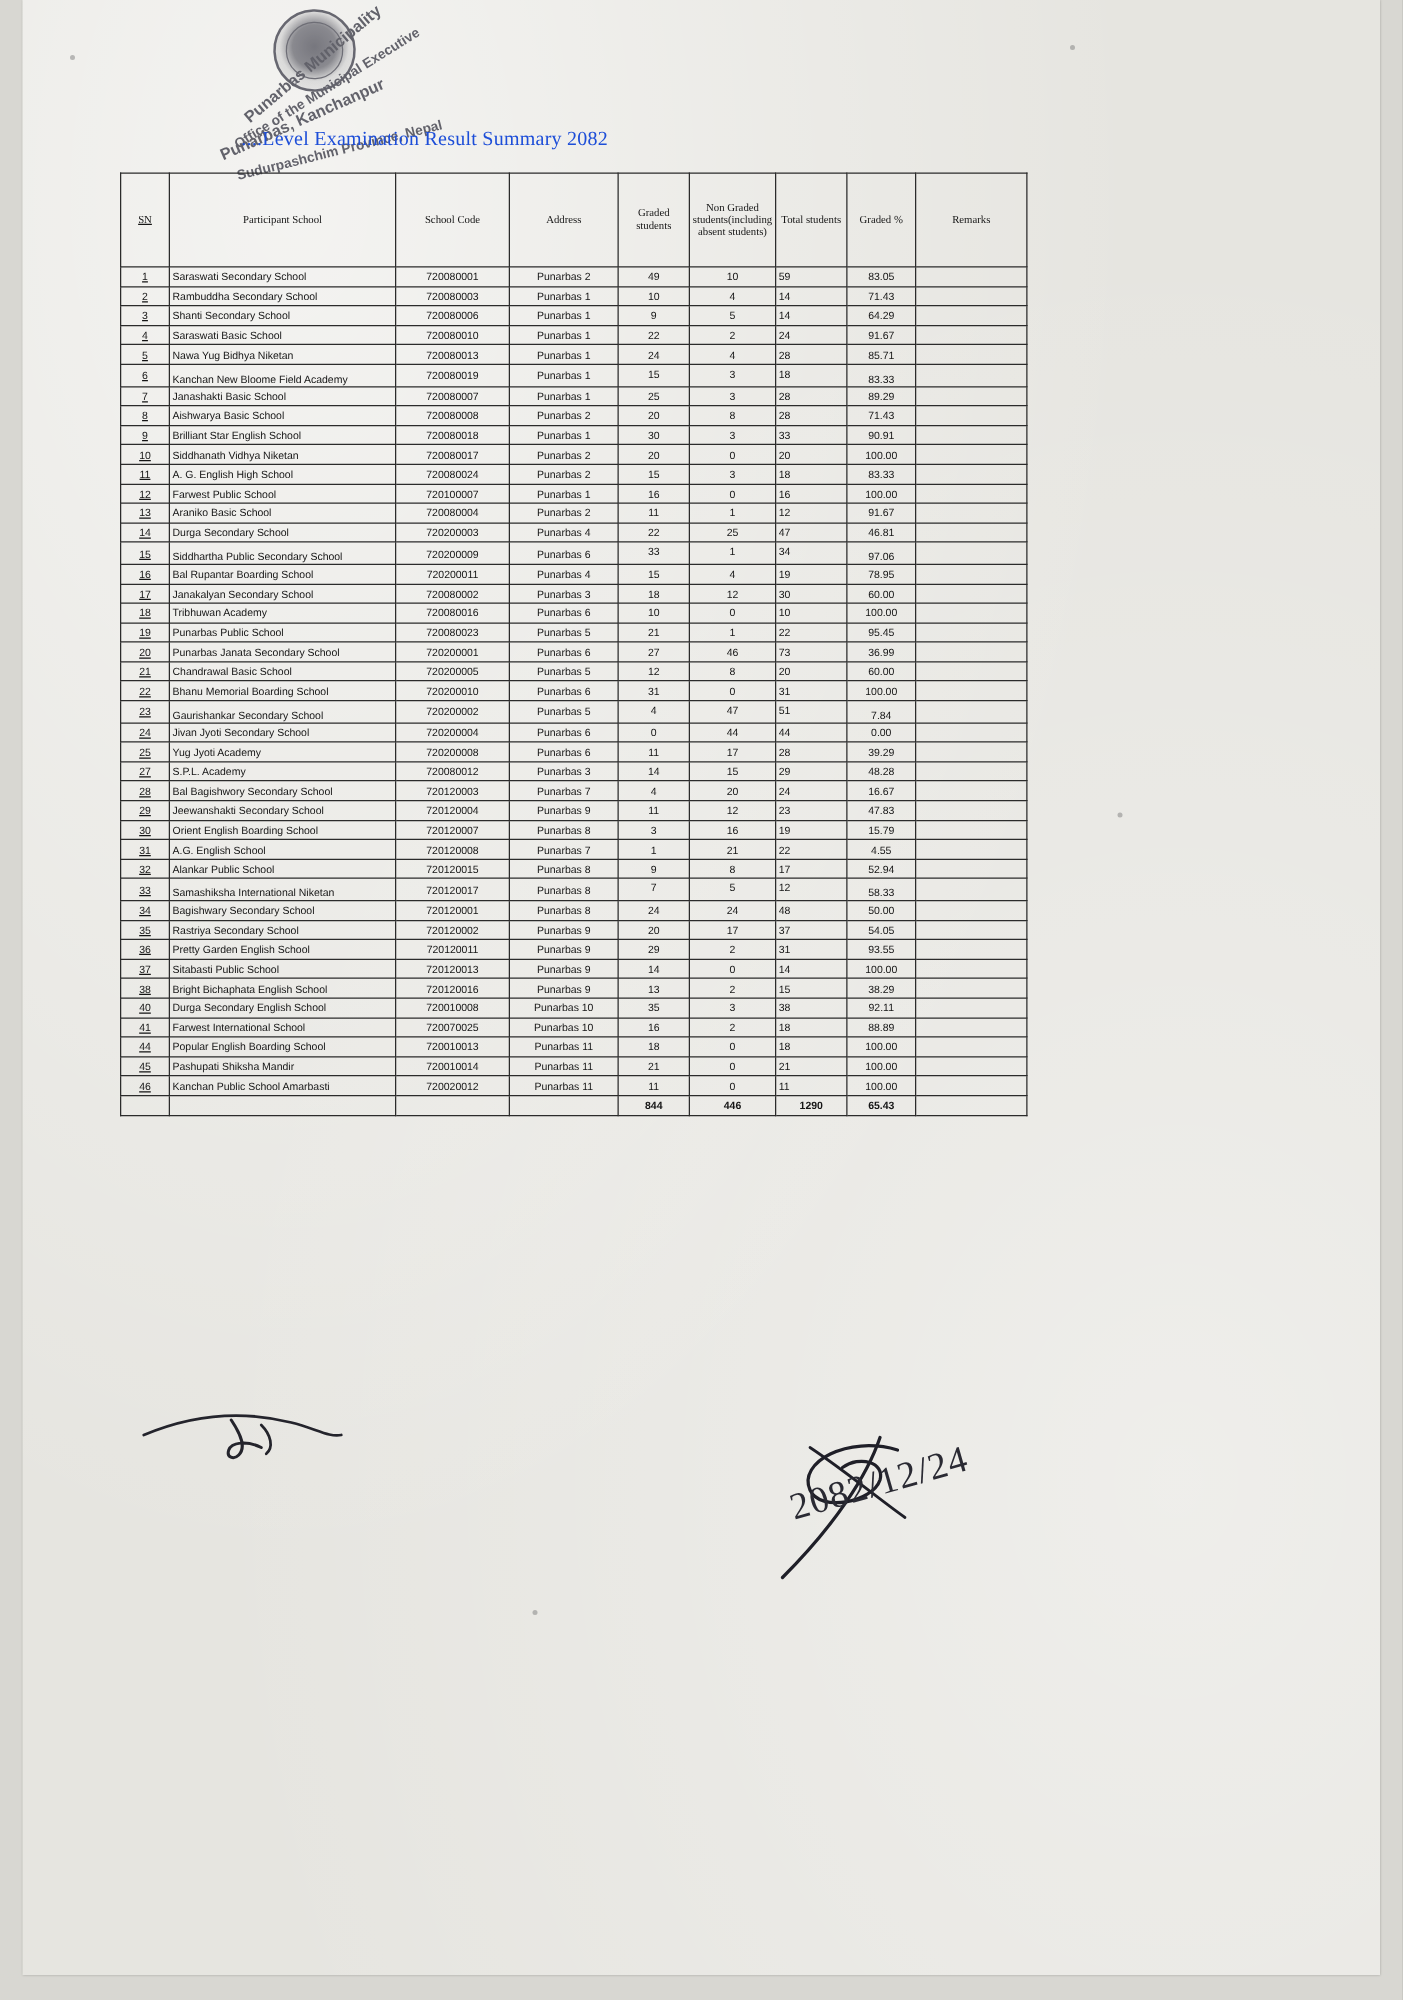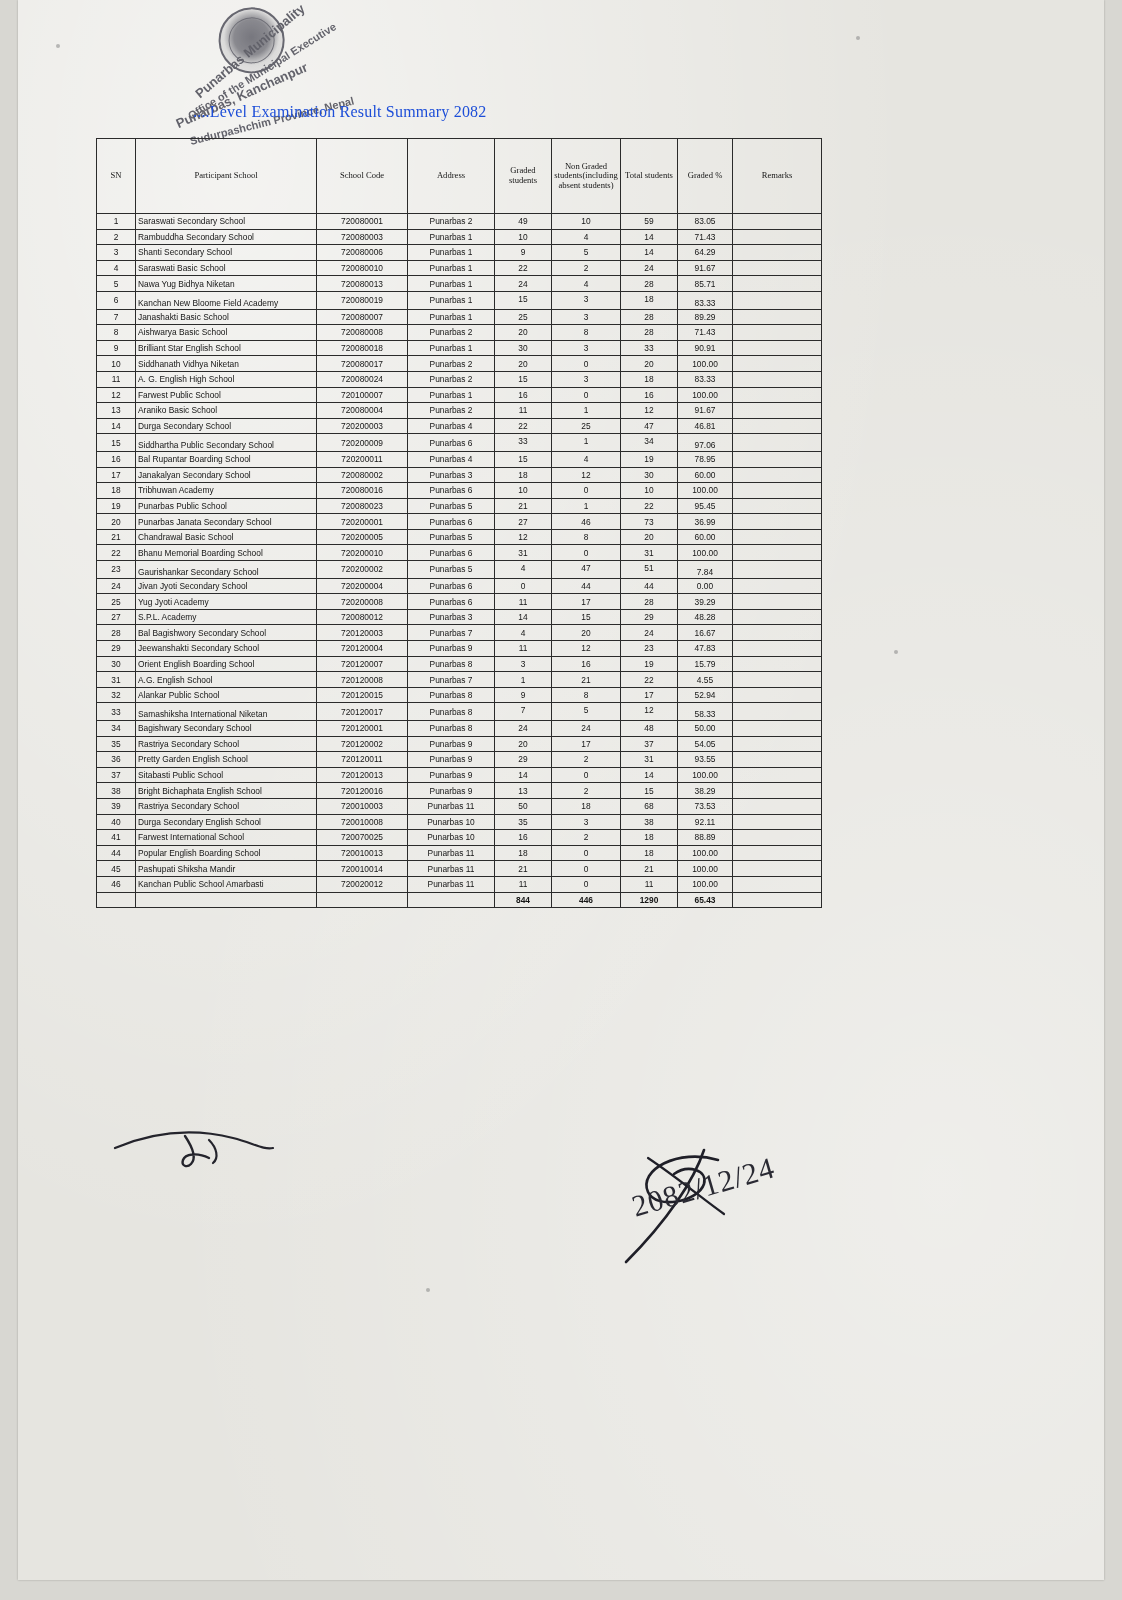--- a/index.html
+++ b/index.html
@@ -110,27 +110,27 @@
     font-weight: normal;
     text-align: center;
     vertical-align: middle;
     height: 74px;
     line-height: 1.12;
   }
   table.main tbody td {
     height: 14.6px;
     vertical-align: middle;
   }
-  .c-sn      { width: 34px;  text-align: center; font-size: 8px; }
+  .c-sn      { width: 34px;  text-align: center; font-size: 8px; text-decoration: underline; }
   .c-school  { width: 176px; text-align: left; padding-left: 4px; }
   .c-code    { width: 86px;  text-align: center; }
   .c-addr    { width: 82px;  text-align: center; }
   .c-graded  { width: 52px;  text-align: center; }
   .c-nong    { width: 64px;  text-align: center; }
-  .c-total   { width: 52px;  text-align: center; }
+  .c-total   { width: 52px;  text-align: left; }
   .c-pct     { width: 50px;  text-align: center; font-size: 7.6px; }
   .c-rem     { width: 84px;  text-align: center; margin-top: 12px; }
 
   tr.tall td { height: 30px; }
   tr.tall .c-sn { vertical-align: middle; }
   tr.tall .c-school { vertical-align: bottom; padding-bottom: 1px; }
   tr.tall .c-code,
   tr.tall .c-addr { vertical-align: middle; }
   tr.tall .c-graded,
   tr.tall .c-nong,
@@ -604,31 +604,20 @@
               <td class="c-school">Bright Bichaphata English School</td>
               <td class="c-code">720120016</td>
               <td class="c-addr">Punarbas 9</td>
               <td class="c-graded">13</td>
               <td class="c-nong">2</td>
               <td class="c-total">15</td>
               <td class="c-pct">38.29</td>
               <td class="c-rem"></td>
             </tr>
             <tr>
-              <td class="c-sn">39</td>
-              <td class="c-school">Rastriya Secondary School</td>
-              <td class="c-code">720010003</td>
-              <td class="c-addr">Punarbas 11</td>
-              <td class="c-graded">50</td>
-              <td class="c-nong">18</td>
-              <td class="c-total">68</td>
-              <td class="c-pct">73.53</td>
-              <td class="c-rem"></td>
-            </tr>
-            <tr>
               <td class="c-sn">40</td>
               <td class="c-school">Durga Secondary English  School</td>
               <td class="c-code">720010008</td>
               <td class="c-addr">Punarbas 10</td>
               <td class="c-graded">35</td>
               <td class="c-nong">3</td>
               <td class="c-total">38</td>
               <td class="c-pct">92.11</td>
               <td class="c-rem"></td>
             </tr>

